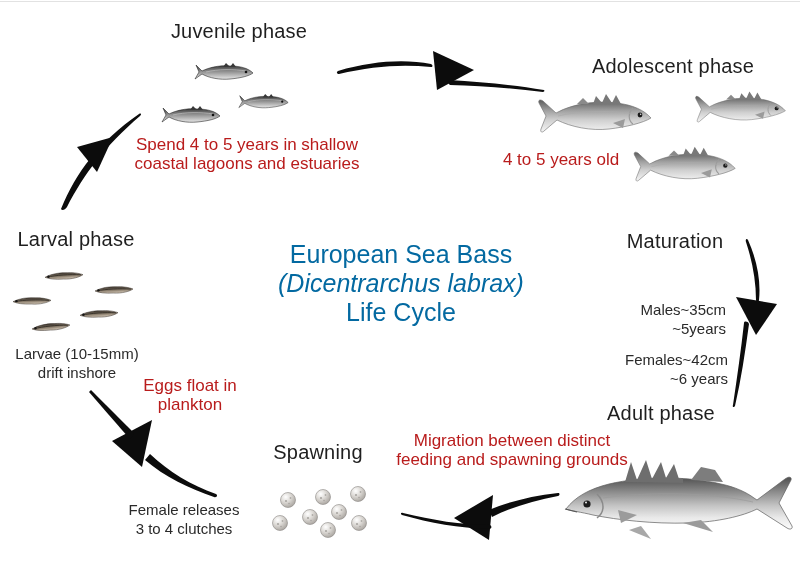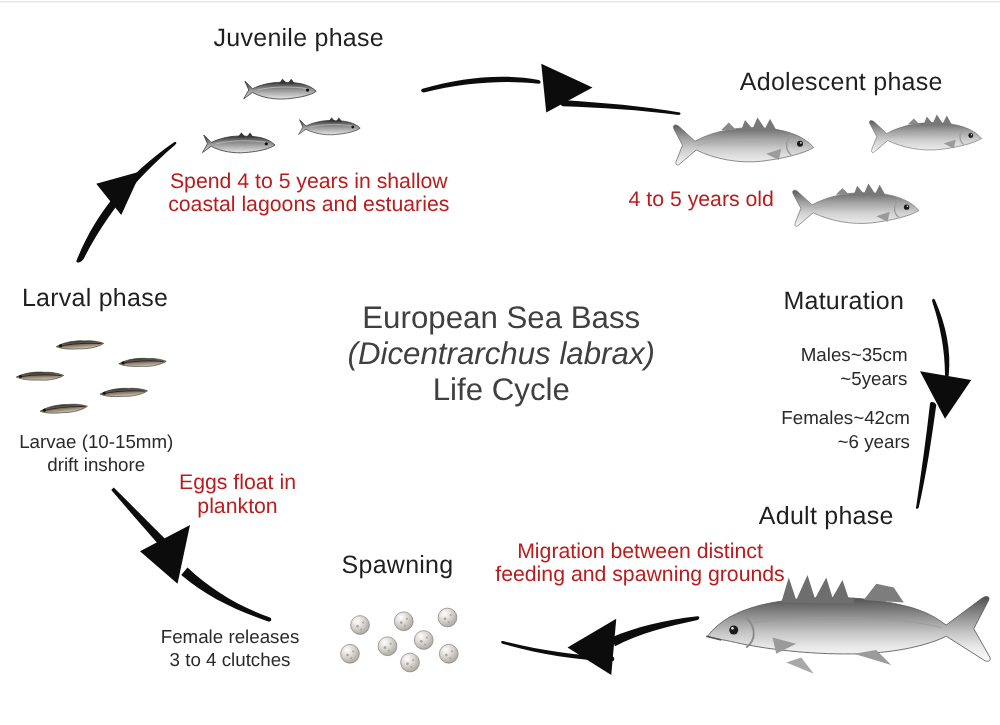--- a/index.html
+++ b/index.html
@@ -6,22 +6,22 @@
   #stage{
     position:relative;width:800px;height:564px;background:#ffffff;overflow:hidden;
     font-family:"Liberation Sans","DejaVu Sans",sans-serif;color:#232323;
   }
   .hairline{position:absolute;left:0;width:100%;height:1px;background:#e2e2e2;}
   .txt{position:absolute;white-space:nowrap;}
   .center{transform:translateX(-50%);text-align:center;}
   .phase-label{font-size:20px;letter-spacing:.2px;color:#1f1f1f;}
   .small{font-size:17px;line-height:19px;color:#b91c1c;}
   .small2{font-size:15px;line-height:19px;color:#2a2a2a;}
-  .right-block{text-align:right;}
-  #main-title{font-size:25px;line-height:29px;color:#404040;}
+  .right-block{text-align:right;margin-top:25px;}
+  #main-title{font-size:25px;line-height:29px;color:#0369a1;}
   #main-title .italic{font-style:italic;}
   svg{position:absolute;left:0;top:0;}
 </style>
 </head>
 <body>
 
 <div id="stage">
 
   <div class="hairline" style="top:1px"></div>
   <div class="hairline" style="top:572px"></div>

